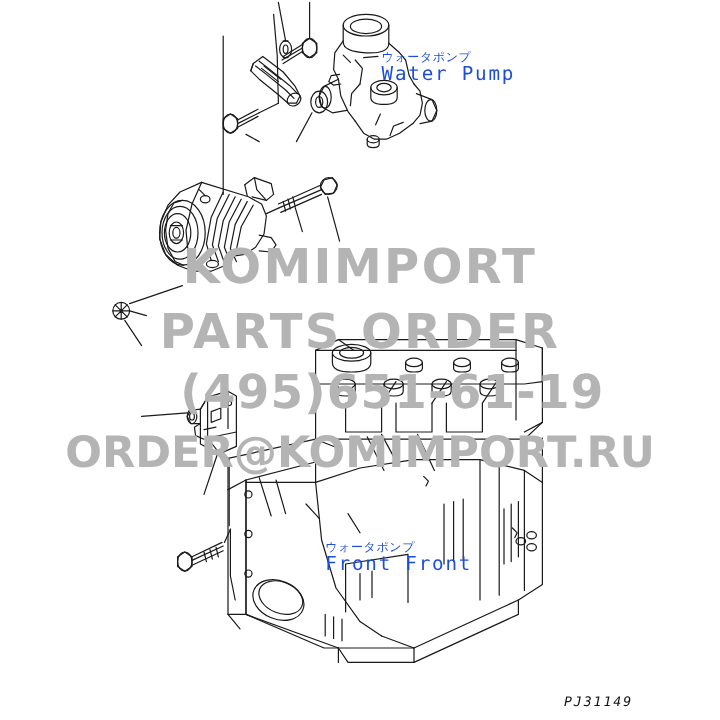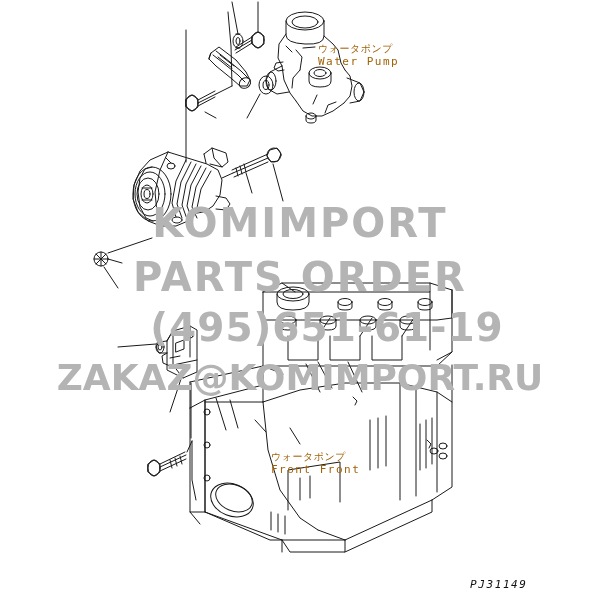--- a/index.html
+++ b/index.html
@@ -41,26 +41,26 @@
     width: 600px;
     left: 0;
   }
   .wm-1 { top: 198px; font-size: 40px; letter-spacing: 2px; }
   .wm-2 { top: 252px; font-size: 40px; letter-spacing: 2px; }
   .wm-3 { top: 303px; font-size: 39px; letter-spacing: 1px; padding-left: 27px; }
   .wm-4 { top: 355px; font-size: 36px; letter-spacing: 0px; }
 
   .cap {
     position: absolute;
-    color: #a16207;
+    color: #1d4ed8;
     font-family: "DejaVu Sans Mono", monospace;
     white-space: nowrap;
   }
   .cap .jp { display: block; font-size: 10px; line-height: 13px; letter-spacing: 0.5px;}
-  .cap .en { display: block; font-size: 11px; line-height: 13px; letter-spacing: 1.5px;}
+  .cap .en { display: block; font-size: 16px; line-height: 13px; letter-spacing: 1.5px;}
 
   #cap-water-pump { left: 318px; top: 42px; }
   #cap-front-cover { left: 271px; top: 450px; }
 
   #part-number {
     position: absolute;
     left: 470px;
     top: 578px;
     font-family: "DejaVu Sans Mono", monospace;
     font-size: 11px;
@@ -341,21 +341,21 @@
       <path d="M255 420 L266 432"></path>
       <path d="M290 428 L300 444"></path>
 
     </g>
   </svg>
 
   <div class="wm-layer">
     <div class="wm wm-1">KOMIMPORT</div>
     <div class="wm wm-2">PARTS ORDER</div>
     <div class="wm wm-3">(495)651-61-19</div>
-    <div class="wm wm-4">ZAKAZ@KOMIMPORT.RU</div>
+    <div class="wm wm-4">ORDER@KOMIMPORT.RU</div>
   </div>
 
   <div class="cap" id="cap-water-pump">
     <span class="jp">ウォータポンプ</span>
     <span class="en">Water Pump</span>
   </div>
 
   <div class="cap" id="cap-front-cover">
     <span class="jp">ウォータポンプ</span>
     <span class="en">Front Front</span>

